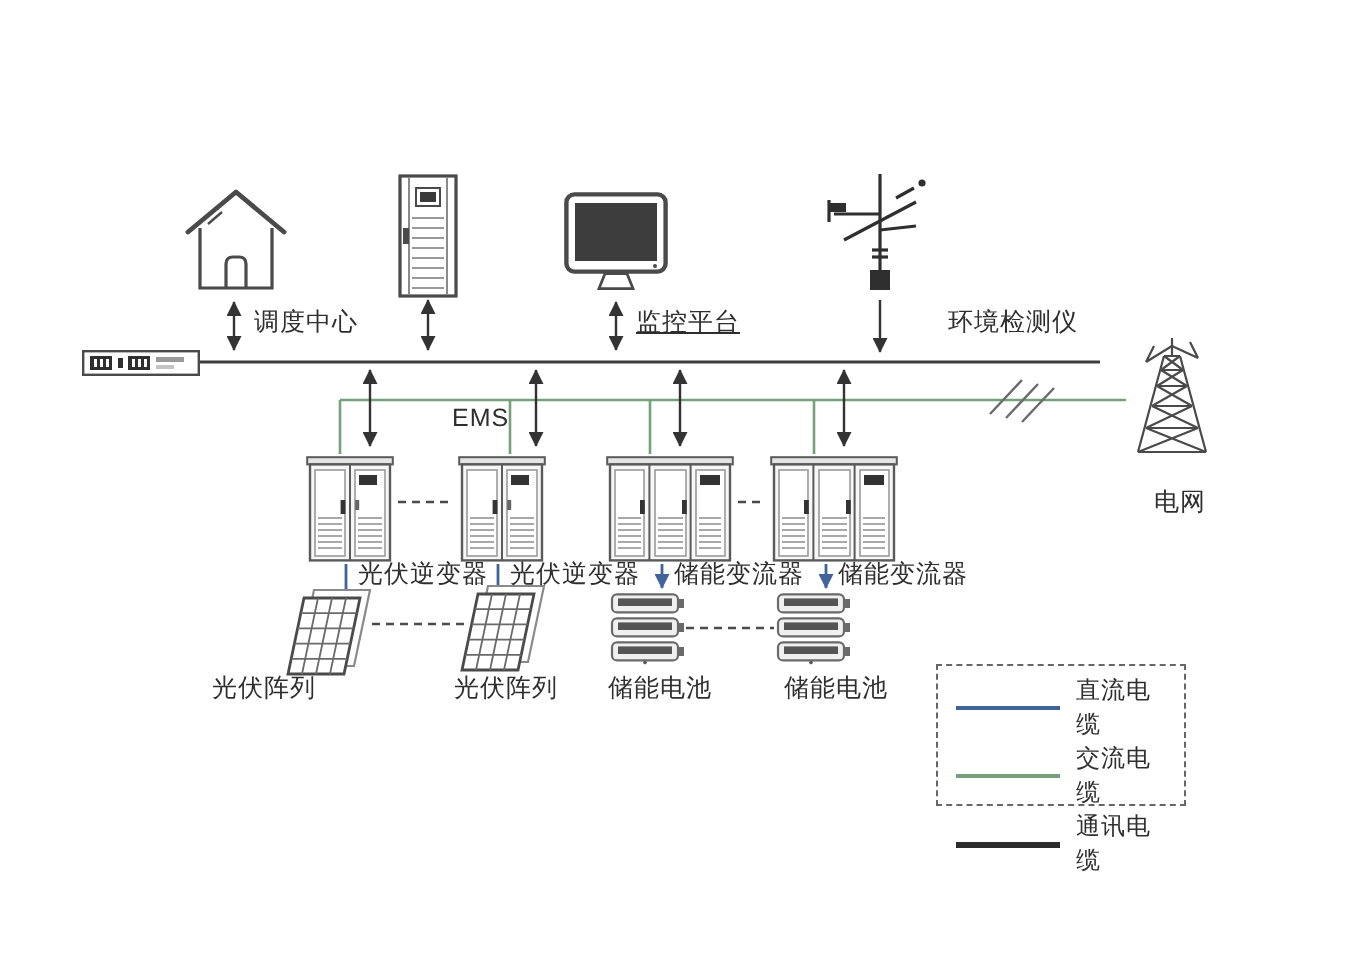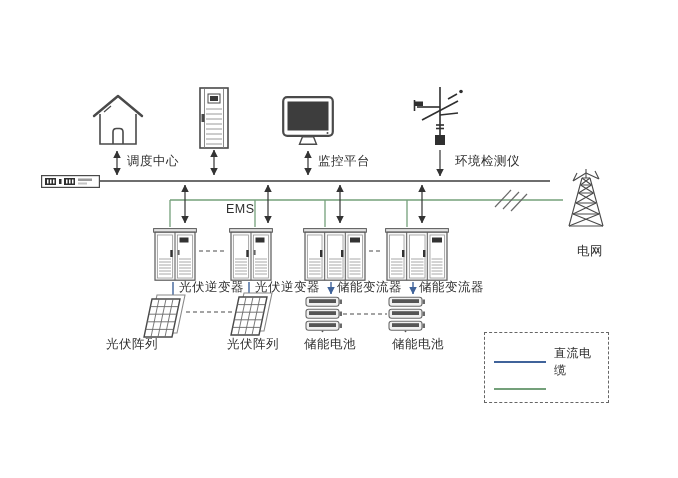--- a/index.html
+++ b/index.html
@@ -8,21 +8,21 @@
     font-family:"Liberation Sans","DejaVu Sans",sans-serif;color:#2e2e2e;
   }
   #wires{position:absolute;left:0;top:0;}
   .lbl{position:absolute;font-size:12.5px;line-height:1.15;white-space:nowrap;color:#2e2e2e;letter-spacing:0.5px;}
   .l-comm{stroke:var(--comm,#3e3e3e);}
   .l-ac{stroke:var(--ac,#74a07a);}
   .l-dc{stroke:var(--dc,#40639a);}
   .f-dc{fill:var(--dc,#40639a);}
   .dash{stroke:#4a4a4a;stroke-width:1.2;stroke-dasharray:4 3;}
   #legend{
-    position:absolute;left:484px;top:332px;width:125px;height:71px;
+    position:absolute;left:468px;top:332px;width:125px;height:71px;
     border:1px dashed #666;box-sizing:border-box;
     display:flex;flex-direction:column;justify-content:space-evenly;padding:4px 9px;
   }
   .legend-row{display:flex;align-items:center;}
   .legend-swatch{width:52px;height:2px;margin-right:8px;flex:0 0 auto;}
   .legend-swatch.thick{height:3px;}
   .legend-label{font-size:12px;color:#2e2e2e;letter-spacing:0.5px;}
 </style>
 </head>
 <body>
@@ -218,37 +218,42 @@
     <g>
         <use href="#battstack" x="305" y="296" width="38" height="36"></use>
       </g>
     <g>
         <use href="#battstack" x="388" y="296" width="38" height="36"></use>
       </g>
   </svg>
 
   <div class="lbl" style="left:127px;top:154px;">调度中心</div>
   <div class="lbl" style="left:226px;top:154px;margin-top:48px;">EMS</div>
-  <div class="lbl" style="left:318px;top:154px;">监控平台</div>
-  <div class="lbl" style="left:455px;top:154px;">环境检测仪</div>
+  <div class="lbl" style="left:318px;top:154px;text-decoration:underline;">监控平台</div>
+  <div class="lbl" style="left:474px;top:154px;">环境检测仪</div>
   <div class="lbl" style="left:577px;top:244px;">电网</div>
 
   <div class="lbl" style="left:179px;top:280px;">光伏逆变器</div>
   <div class="lbl" style="left:255px;top:280px;">光伏逆变器</div>
   <div class="lbl" style="left:337px;top:280px;">储能变流器</div>
   <div class="lbl" style="left:419px;top:280px;">储能变流器</div>
 
   <div class="lbl" style="left:106px;top:337px;">光伏阵列</div>
   <div class="lbl" style="left:227px;top:337px;">光伏阵列</div>
   <div class="lbl" style="left:304px;top:337px;">储能电池</div>
   <div class="lbl" style="left:392px;top:337px;">储能电池</div>
 
   <div id="legend">
     <div class="legend-row">
       <span class="legend-swatch" style="background: rgb(64, 99, 154);"></span>
       <span class="legend-label">直流电缆</span>
     </div>
     <div class="legend-row">
       <span class="legend-swatch" style="background: rgb(116, 160, 122);"></span>
+      <span class="legend-label">交流电缆</span>
+    </div>
+    <div class="legend-row">
+      <span class="legend-swatch thick" style="background: rgb(45, 45, 45);"></span>
+      <span class="legend-label">通讯电缆</span>
     </div>
   </div>
 
 </div>
 
 </body></html>

